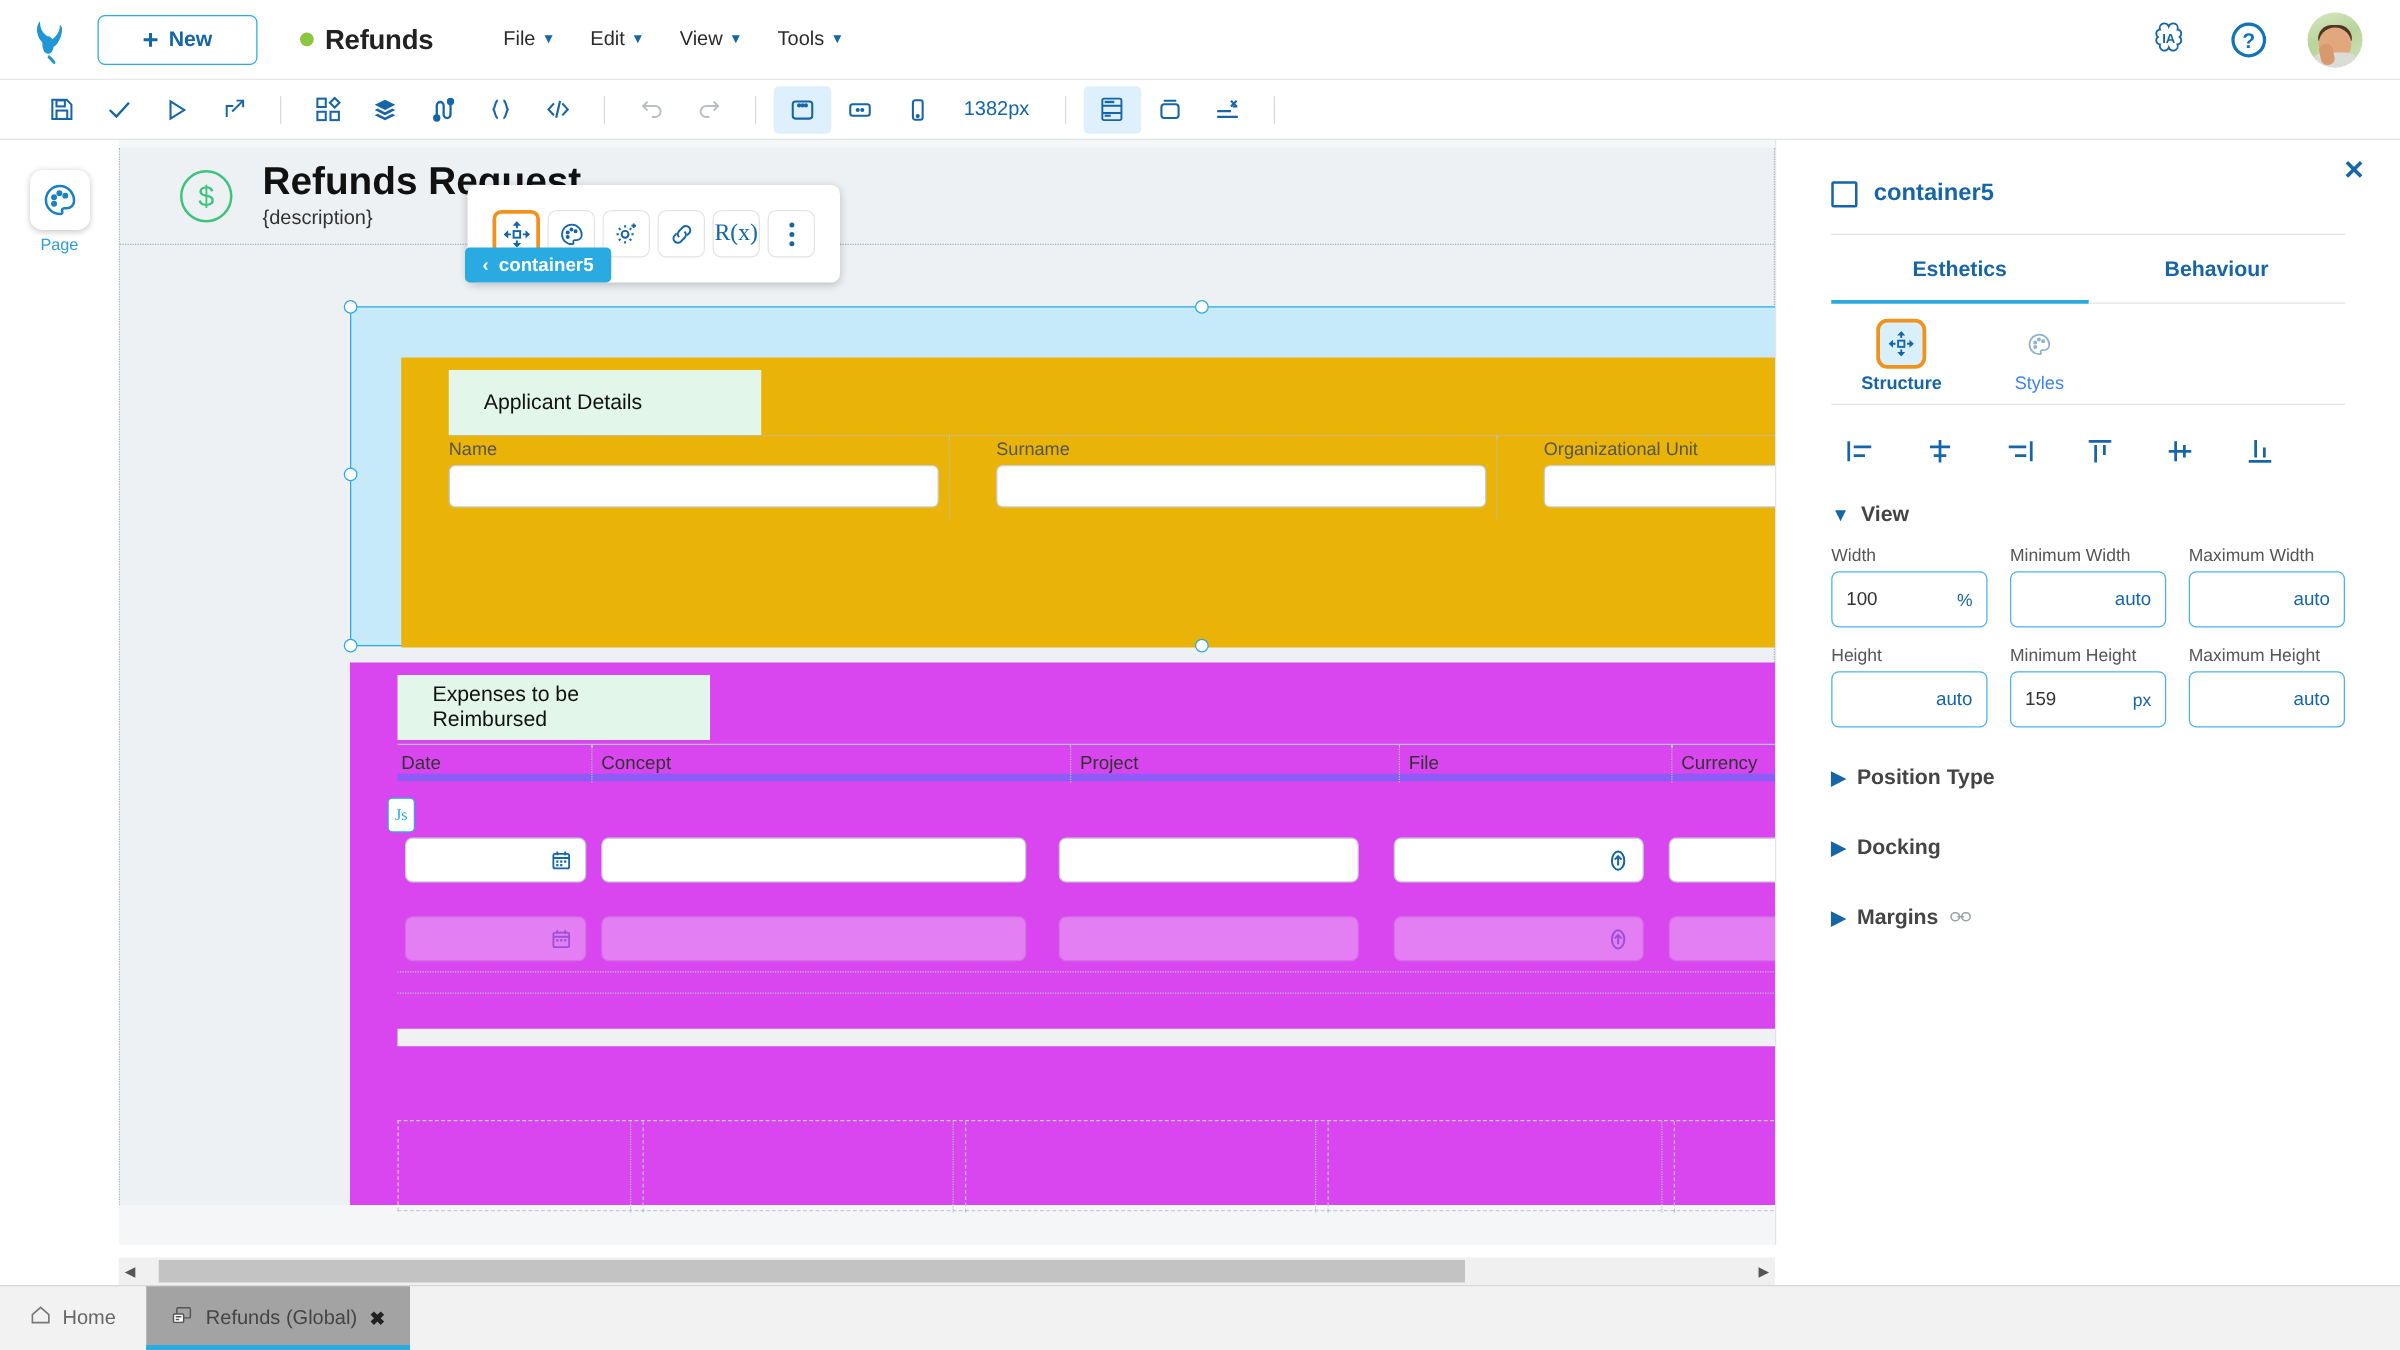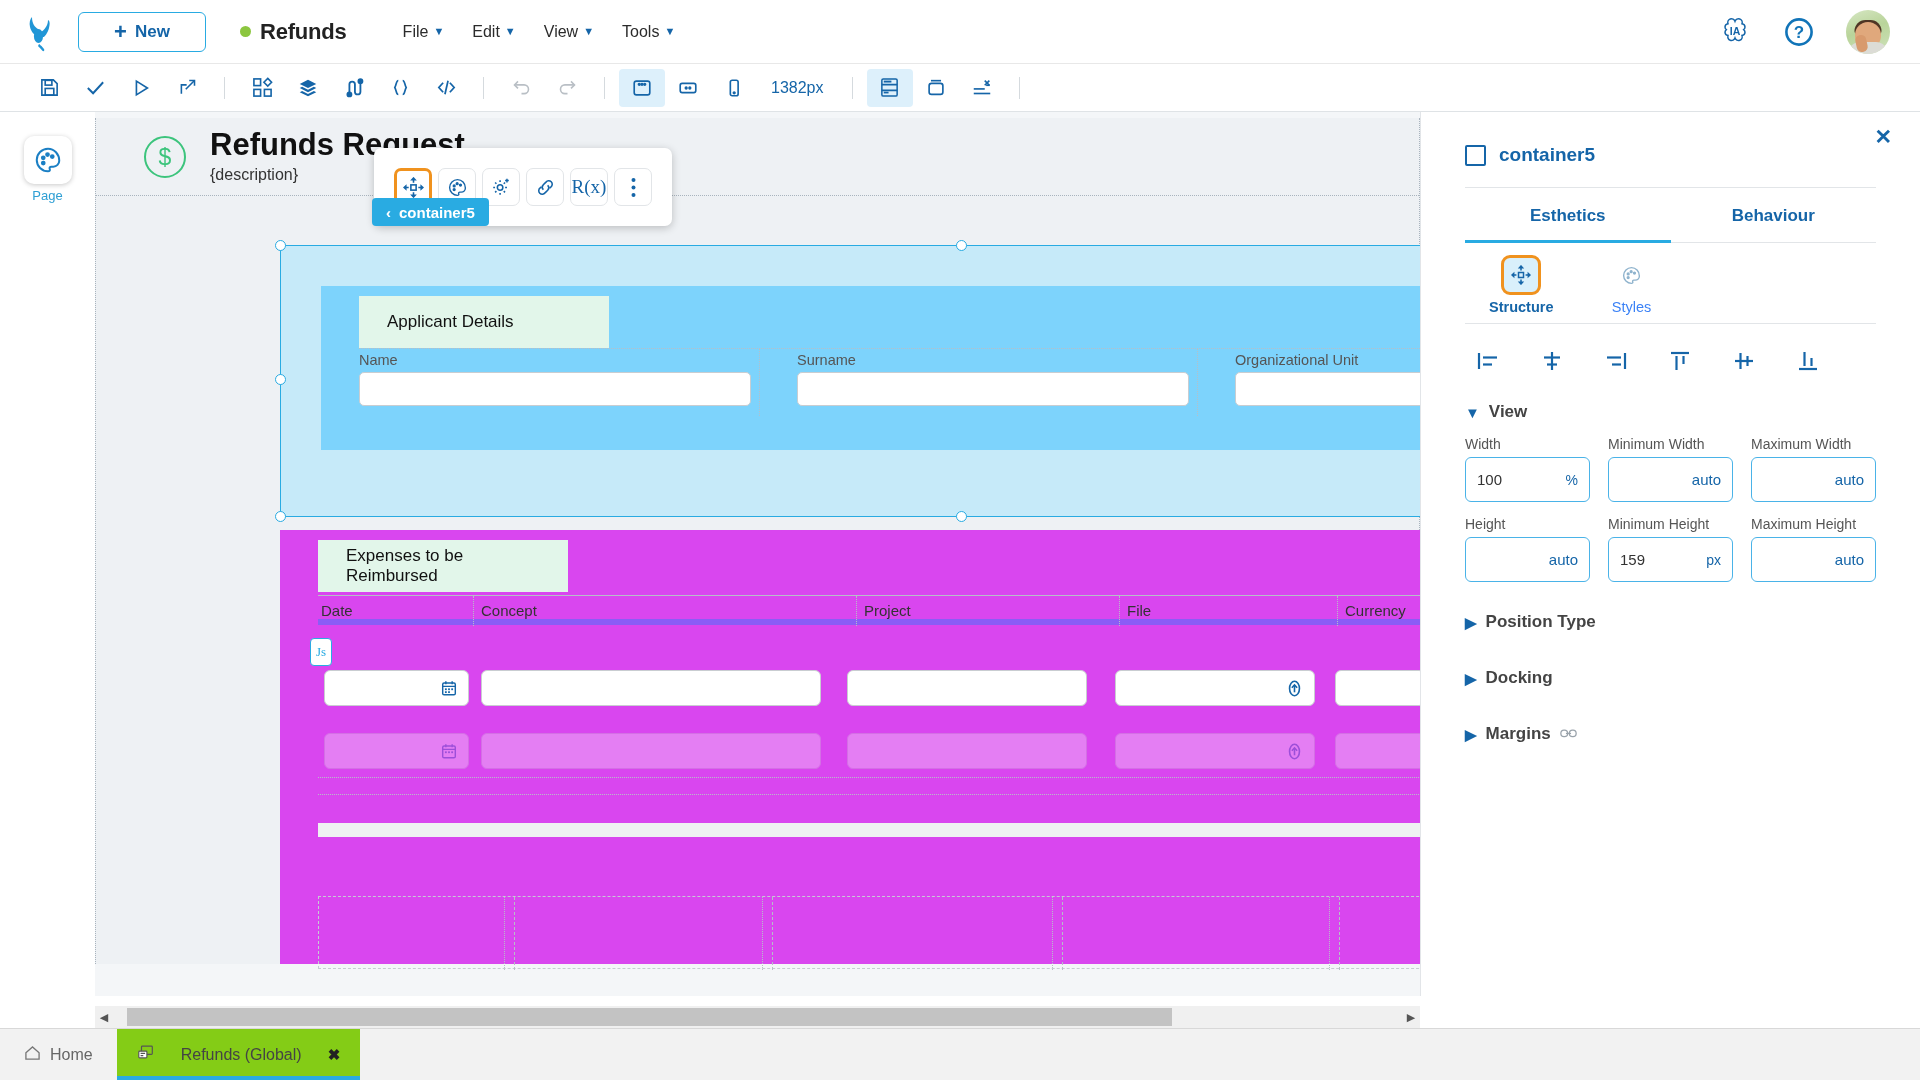--- a/index.html
+++ b/index.html
@@ -109,21 +109,21 @@
   .ph-text { margin-left: 22px; }
   .ph-title { font-size: 31px; font-weight: bold; color: #111; line-height: 1.05; }
   .ph-sub { font-size: 16px; color: #333; margin-top: 4px; }
 
   
   .sel-container {
     position: absolute; left: 184px; top: 127px; right: -40px; height: 272px;
     background: #c6eaf9; border: 1.5px solid #29abe2;
   }
   .inner-white {
-    position: absolute; left: 40px; top: 40px; right: 0; height: 164px; background: #7dd3fc;
+    position: absolute; left: 40px; top: 40px; right: 0; height: 232px; background: #eab308;
   }
   .handle {
     position: absolute; width: 11px; height: 11px; border-radius: 50%;
     background: #fff; border: 1.6px solid #29abe2;
   }
 
   .sec-chip {
     position: absolute; background: #e2f6ea; height: 52px; display: flex; align-items: center;
     padding: 0 28px; font-size: 17px; color: #111;
   }
@@ -221,22 +221,22 @@
   
   .bottom-bar {
     position: absolute; left: 0; bottom: 0; width: 1920px; height: 52px;
     background: #f2f2f2; border-top: 1px solid #d8d8d8; display: flex; align-items: stretch;
   }
   .bt-home {
     display: flex; align-items: center; gap: 9px; padding: 0 24px; font-size: 16px;
     color: #666; cursor: pointer;
   }
   .bt-tab {
-    display: flex; align-items: center; gap: 26px; padding: 0 20px; font-size: 16px;
-    color: #444; background: #84cc16; cursor: pointer; position: relative;
+    display: flex; align-items: center; gap: 10px; padding: 0 20px; font-size: 16px;
+    color: #444; background: #a3a3a3; cursor: pointer; position: relative;
   }
   .bt-tab.active::after {
     content: ""; position: absolute; left: 0; right: 0; bottom: 0; height: 4px; background: #29abe2;
   }
   .bt-close { font-size: 15px; color: #222; font-weight: bold; cursor: pointer; }
 </style>
 </head>
 <body>
 
 <div class="app">

